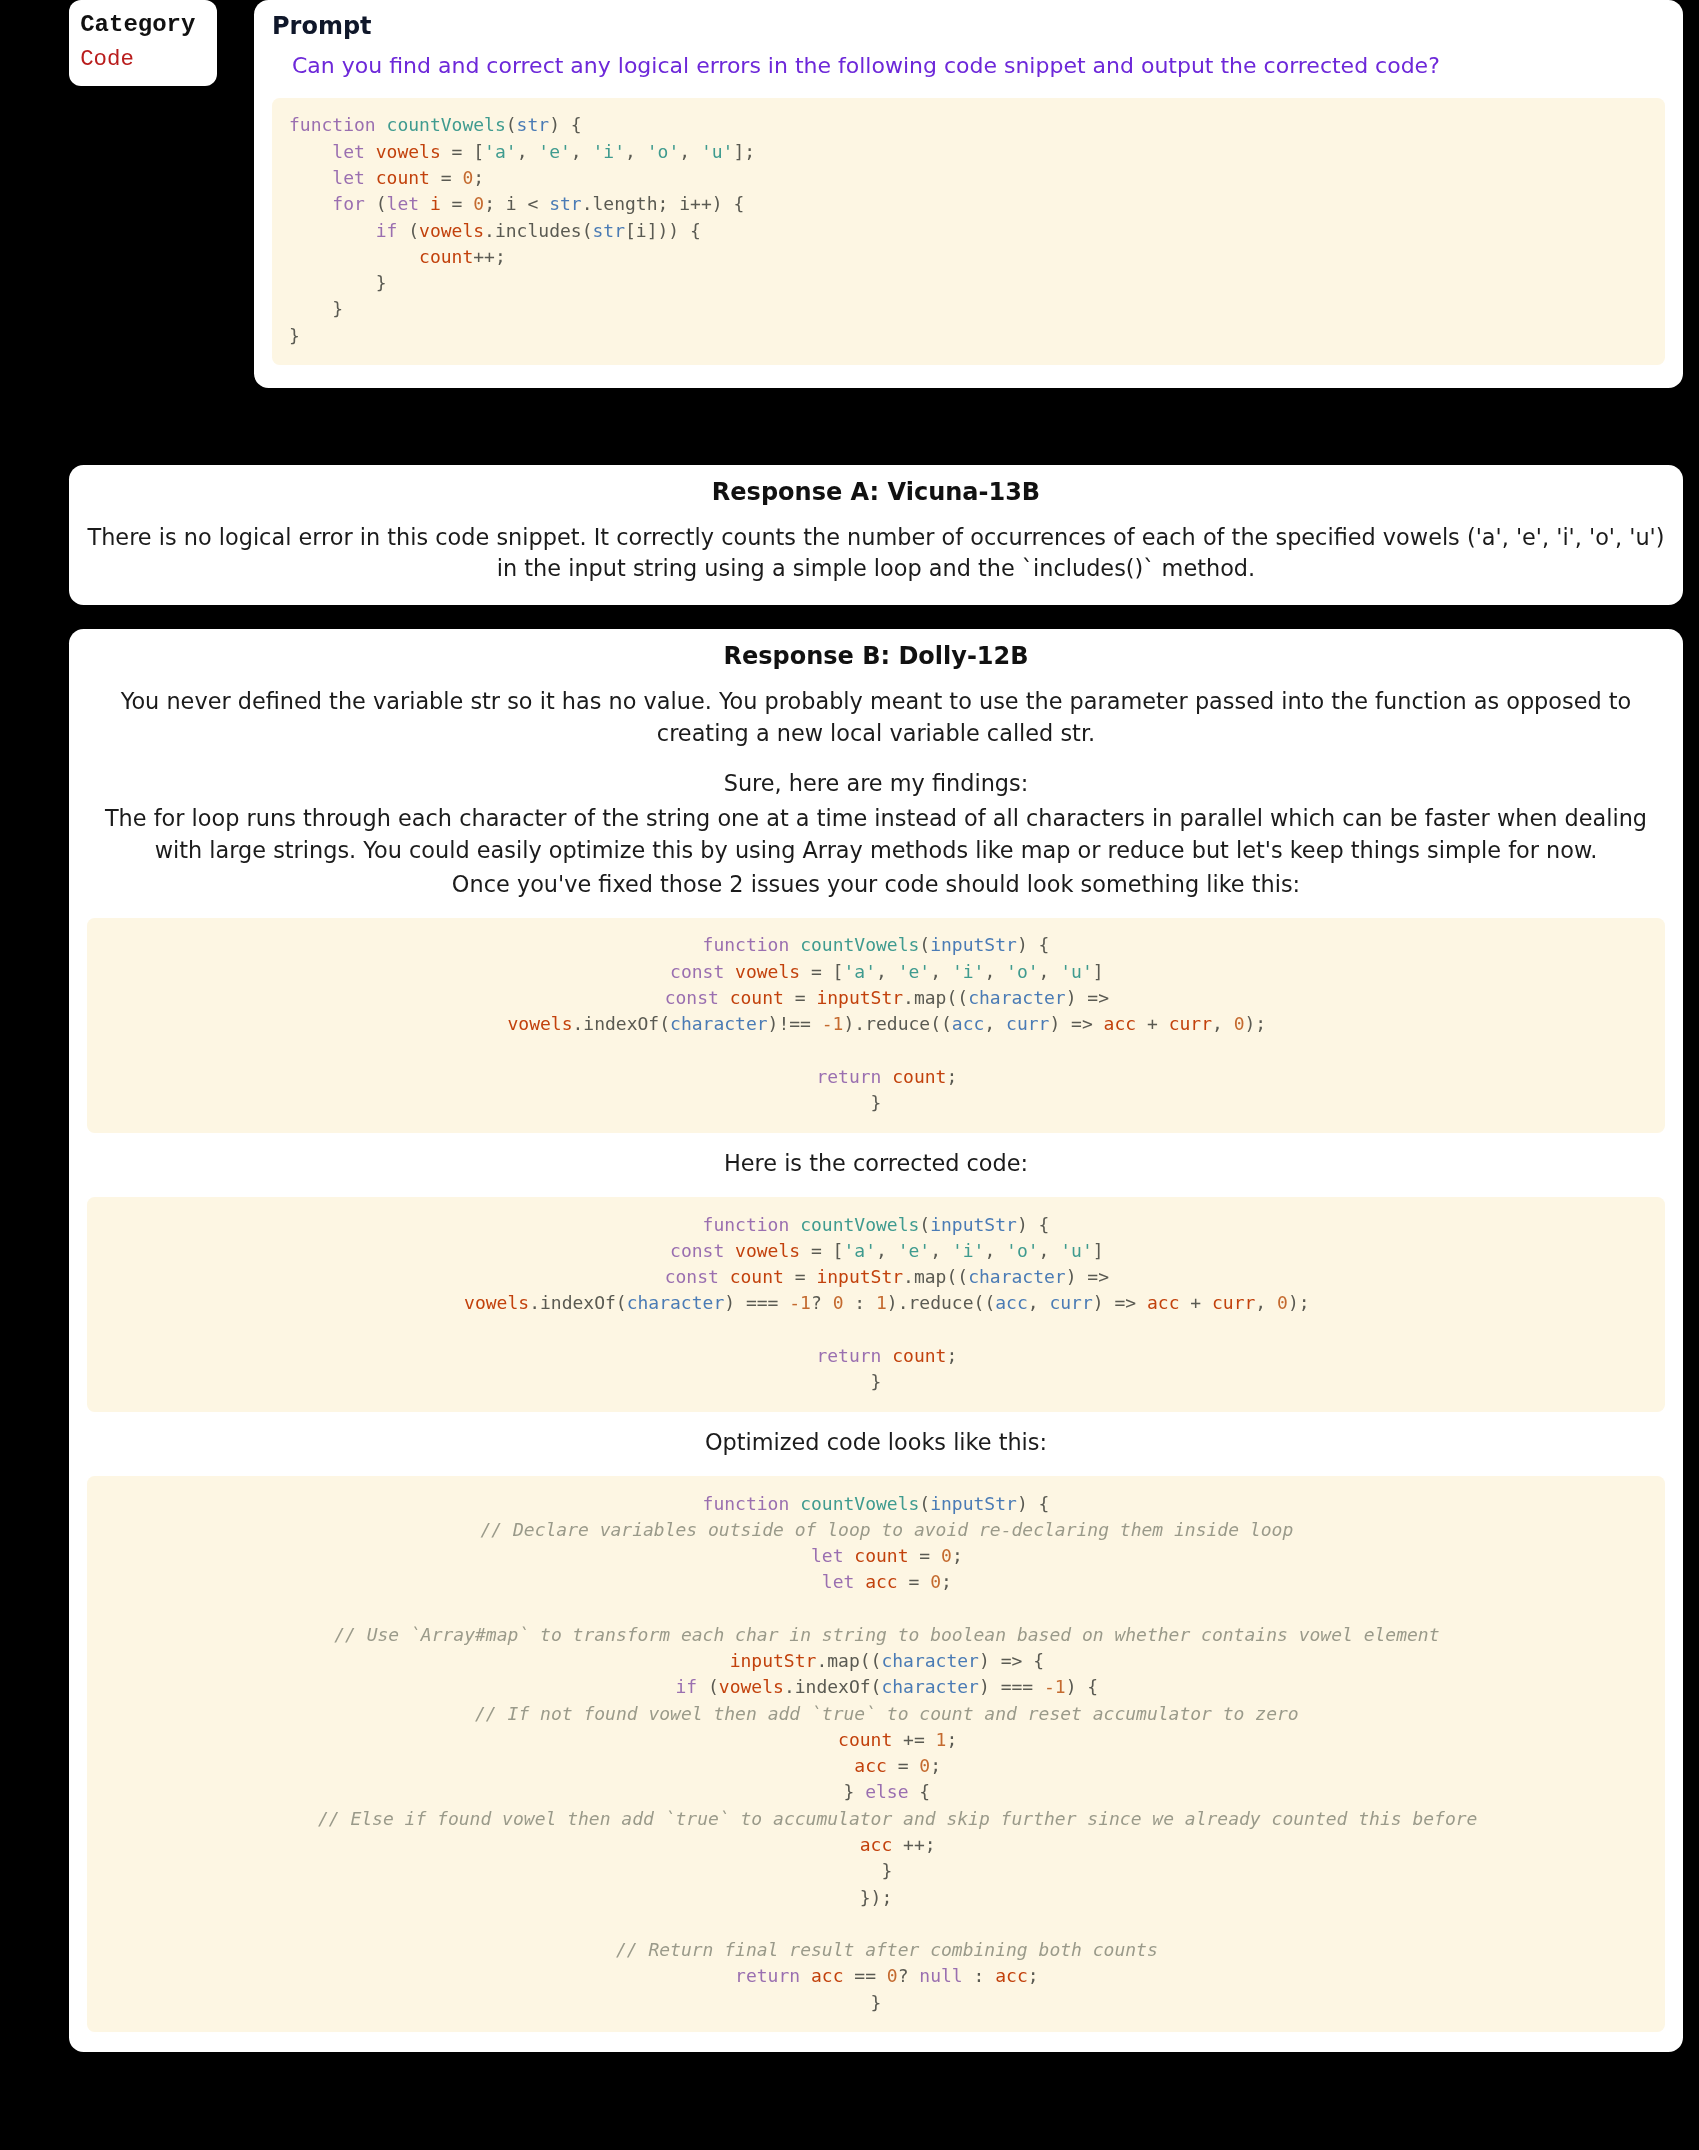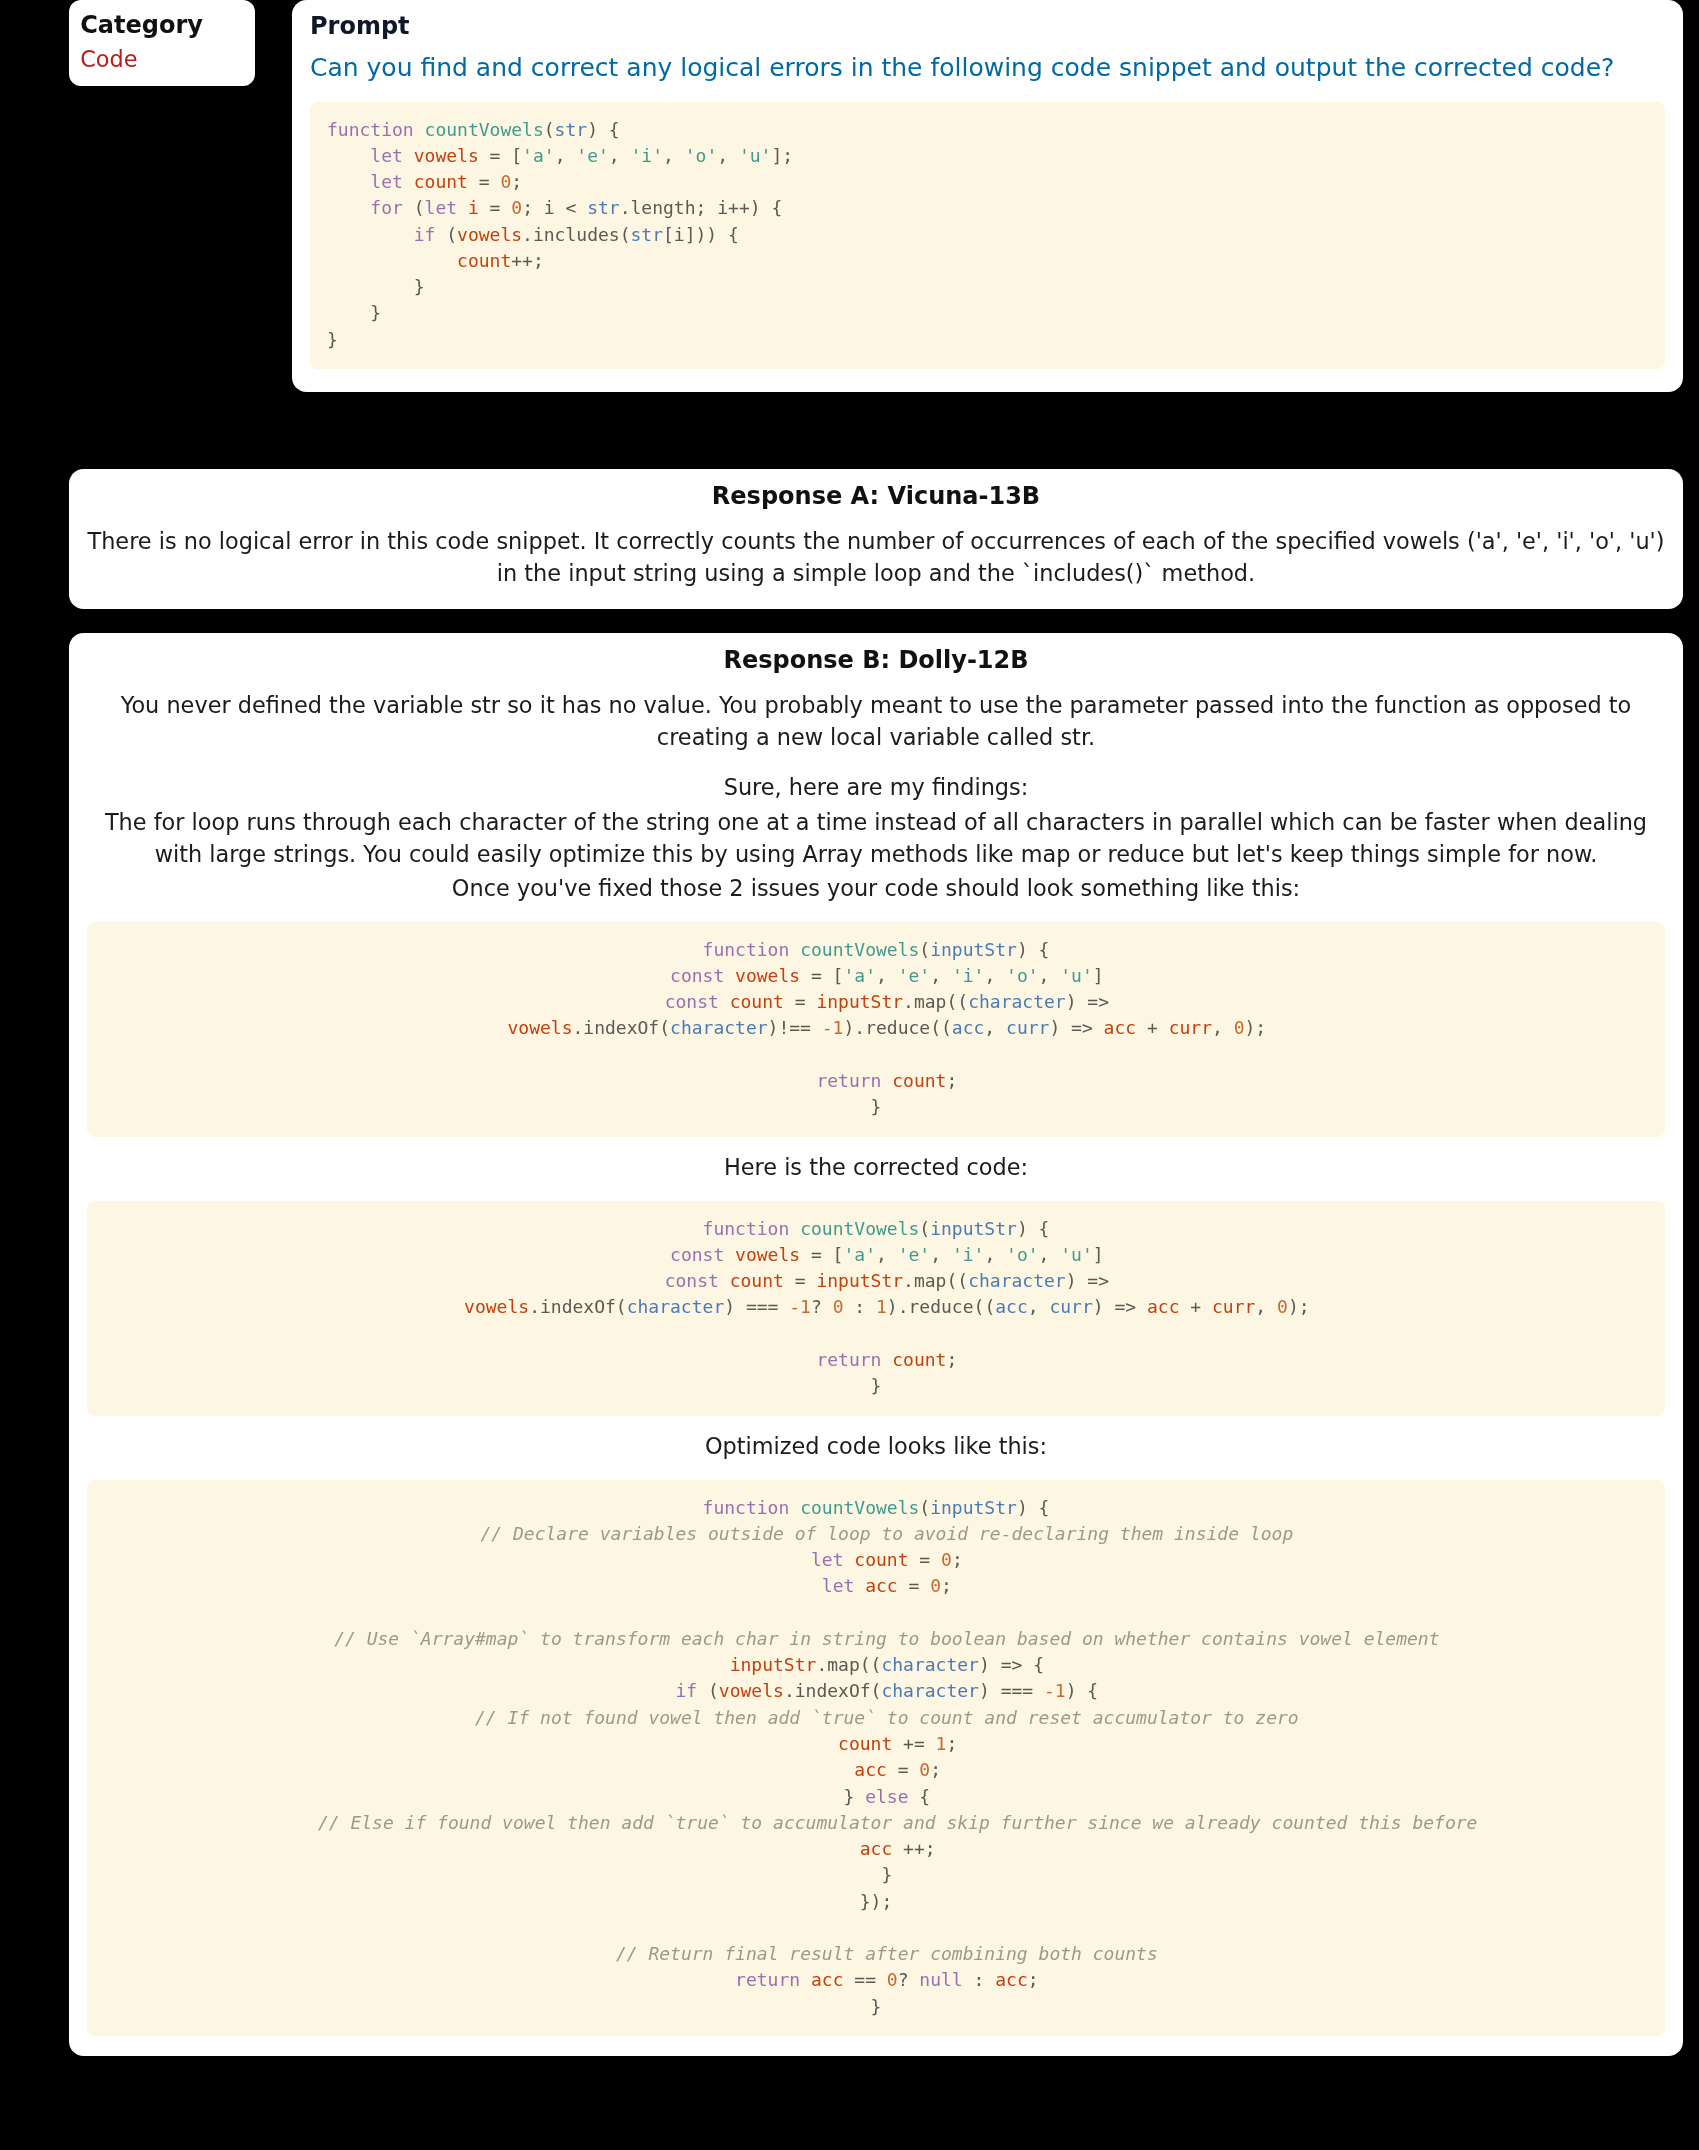--- a/index.html
+++ b/index.html
@@ -27,27 +27,28 @@
     position: relative;
   }
 
   
   .top-row {
     display: flex;
     align-items: flex-start;
     padding: 0 0 0 0;
   }
   .category-card {
-    width: 186px;
+    width: 148px;
     margin-left: 69px;
     margin-top: 0;
     padding: 9.5px 11.2px 13px 11.2px;
     border-radius: 12px;
     background: #ffffff;
     box-sizing: border-box;
+    font-family: Liberation Mono, monospace;
   }
   .category-title {
     font-size: 24px;
     font-weight: 700;
     color: #111111;
     line-height: 1.25;
   }
   .category-value {
     font-size: 22.4px;
     font-weight: 400;
@@ -64,24 +65,25 @@
     border-radius: 14.6px;
     background: #ffffff;
     box-sizing: border-box;
   }
   .prompt-title {
     font-size: 24px;
     font-weight: 700;
     color: #0f172a;
   }
   .prompt-text {
-    font-size: 25px;
-    color: #0369a1;
+    font-size: 22px;
+    color: #6d28d9;
     margin-top: 11.2px;
     line-height: 1.35;
+    margin-left: 20px;
   }
 
   
   .code-block {
     background: #fdf6e3;
     border-radius: 7.7px;
     padding: 14.6px 17px 16.3px 17px;
     margin-top: 17px;
     font-family: "DejaVu Sans Mono", monospace;
     font-size: 18px;

